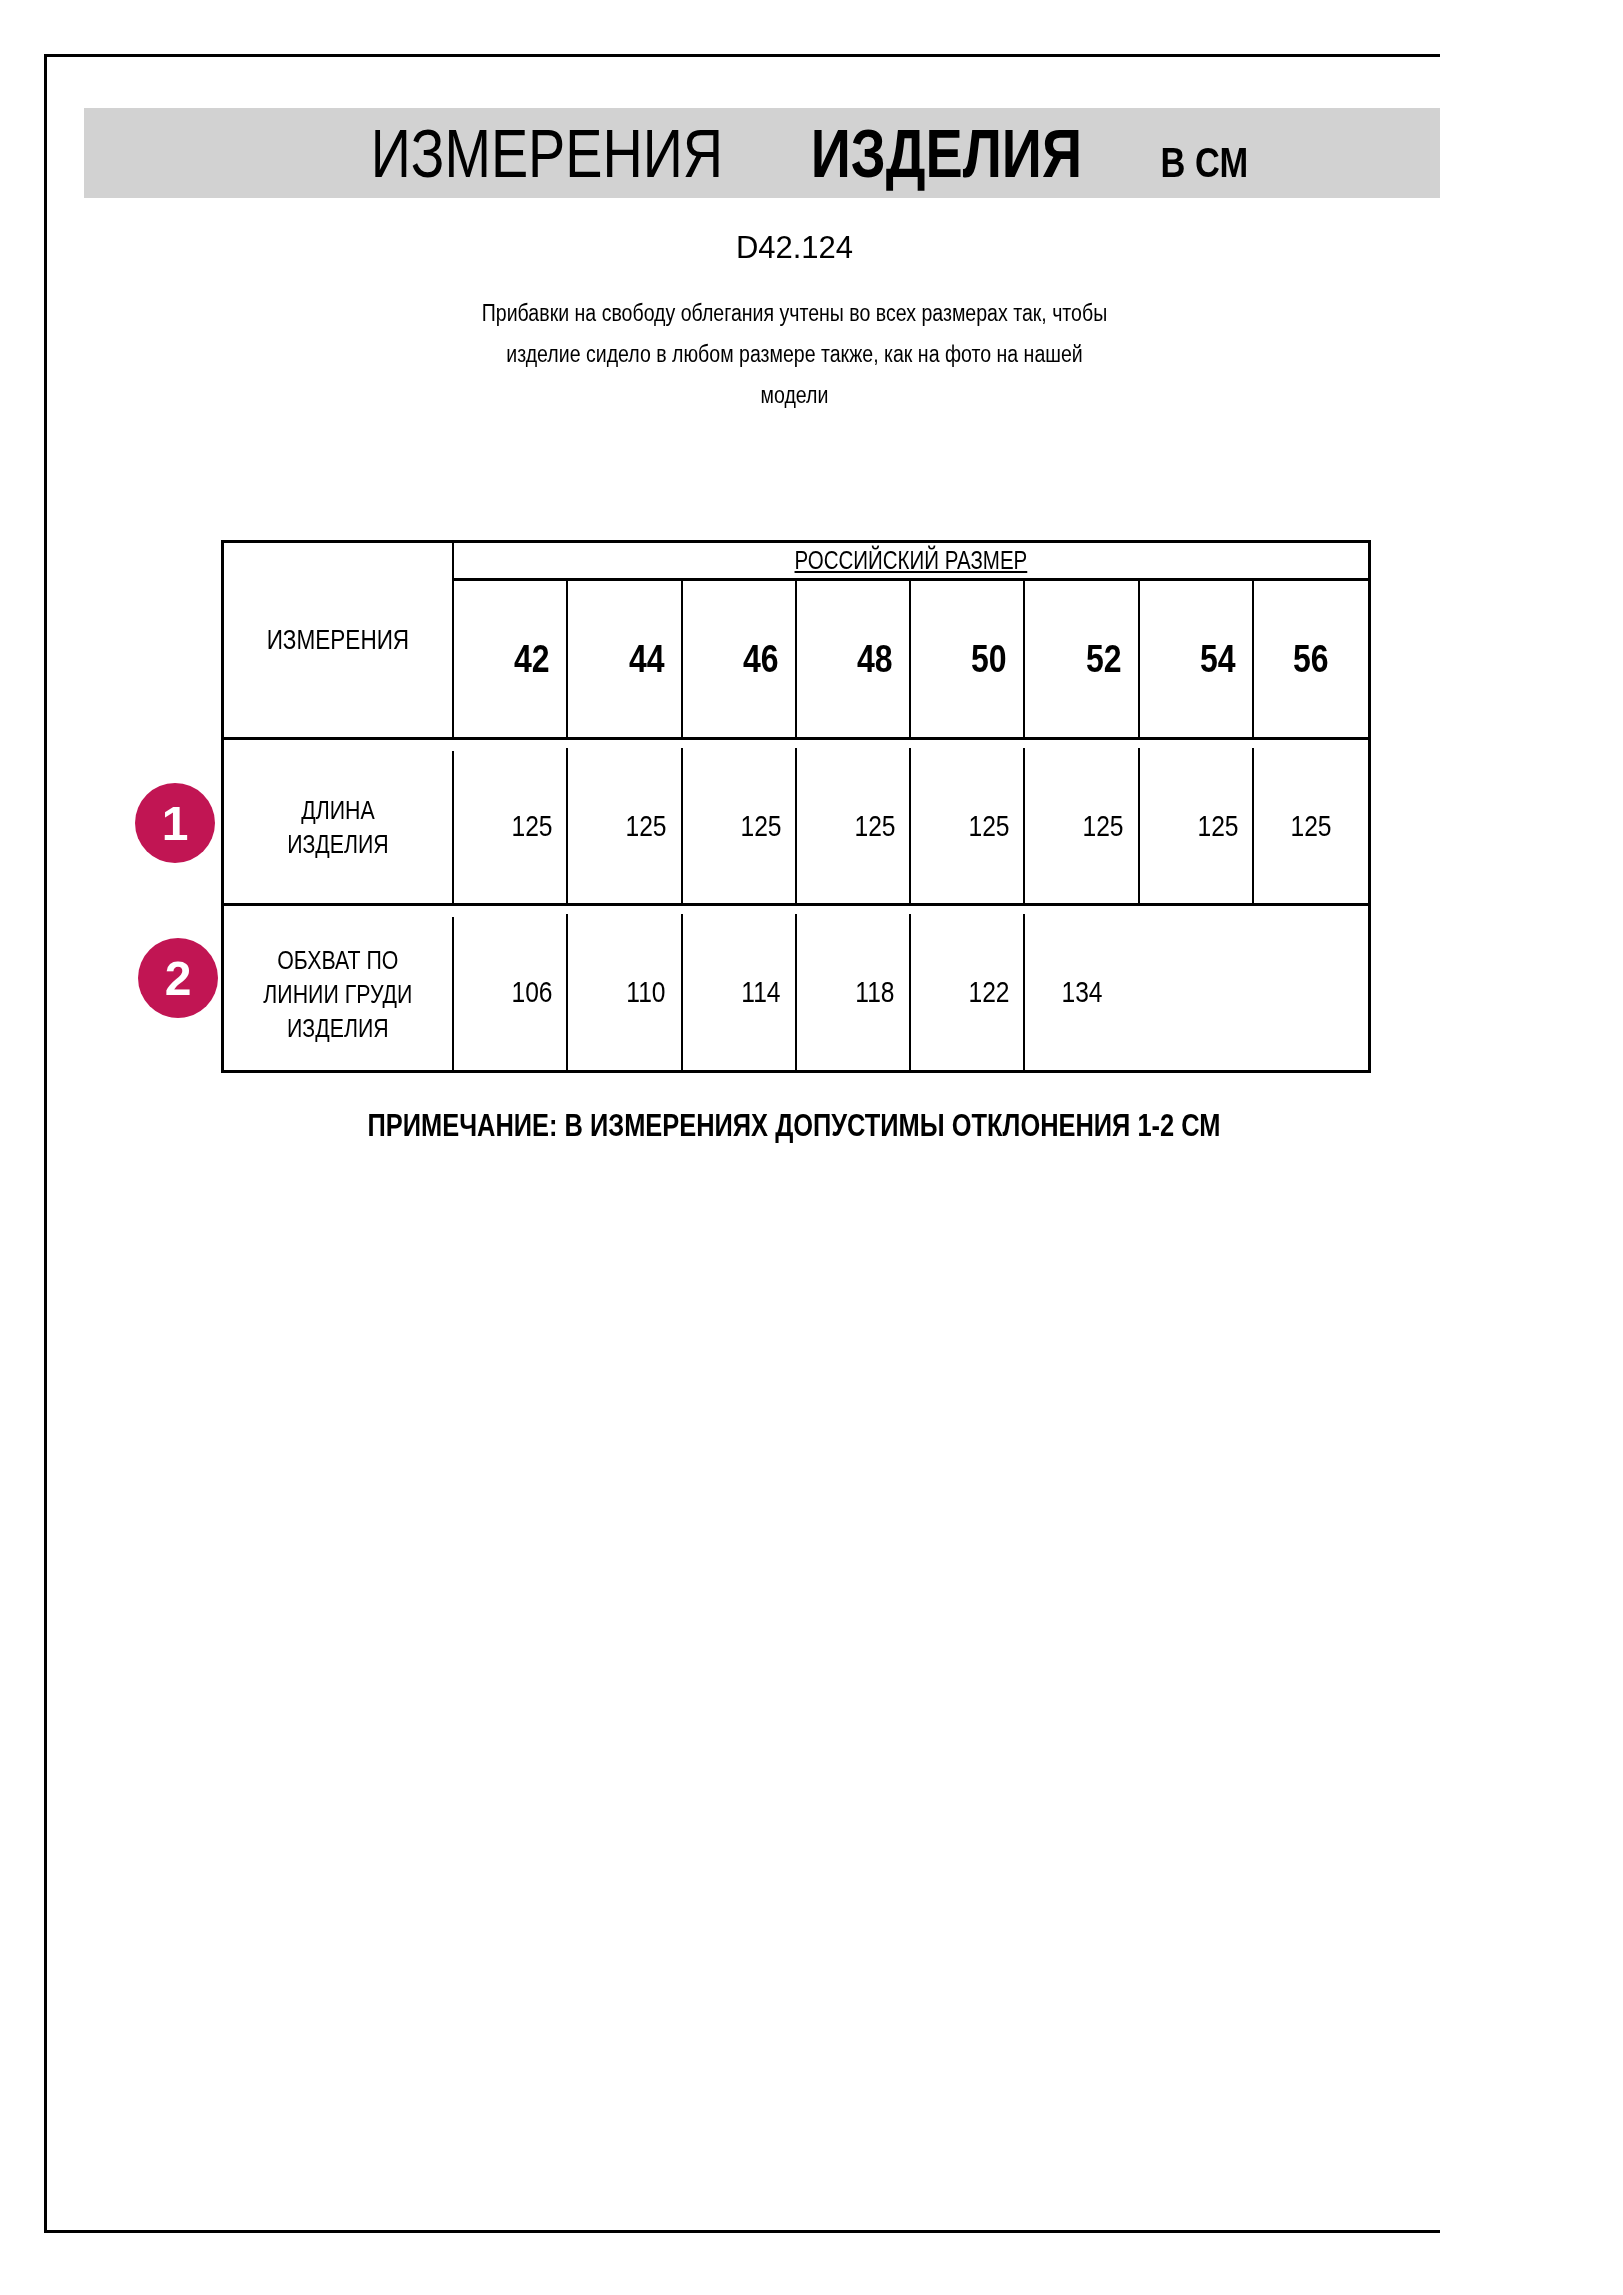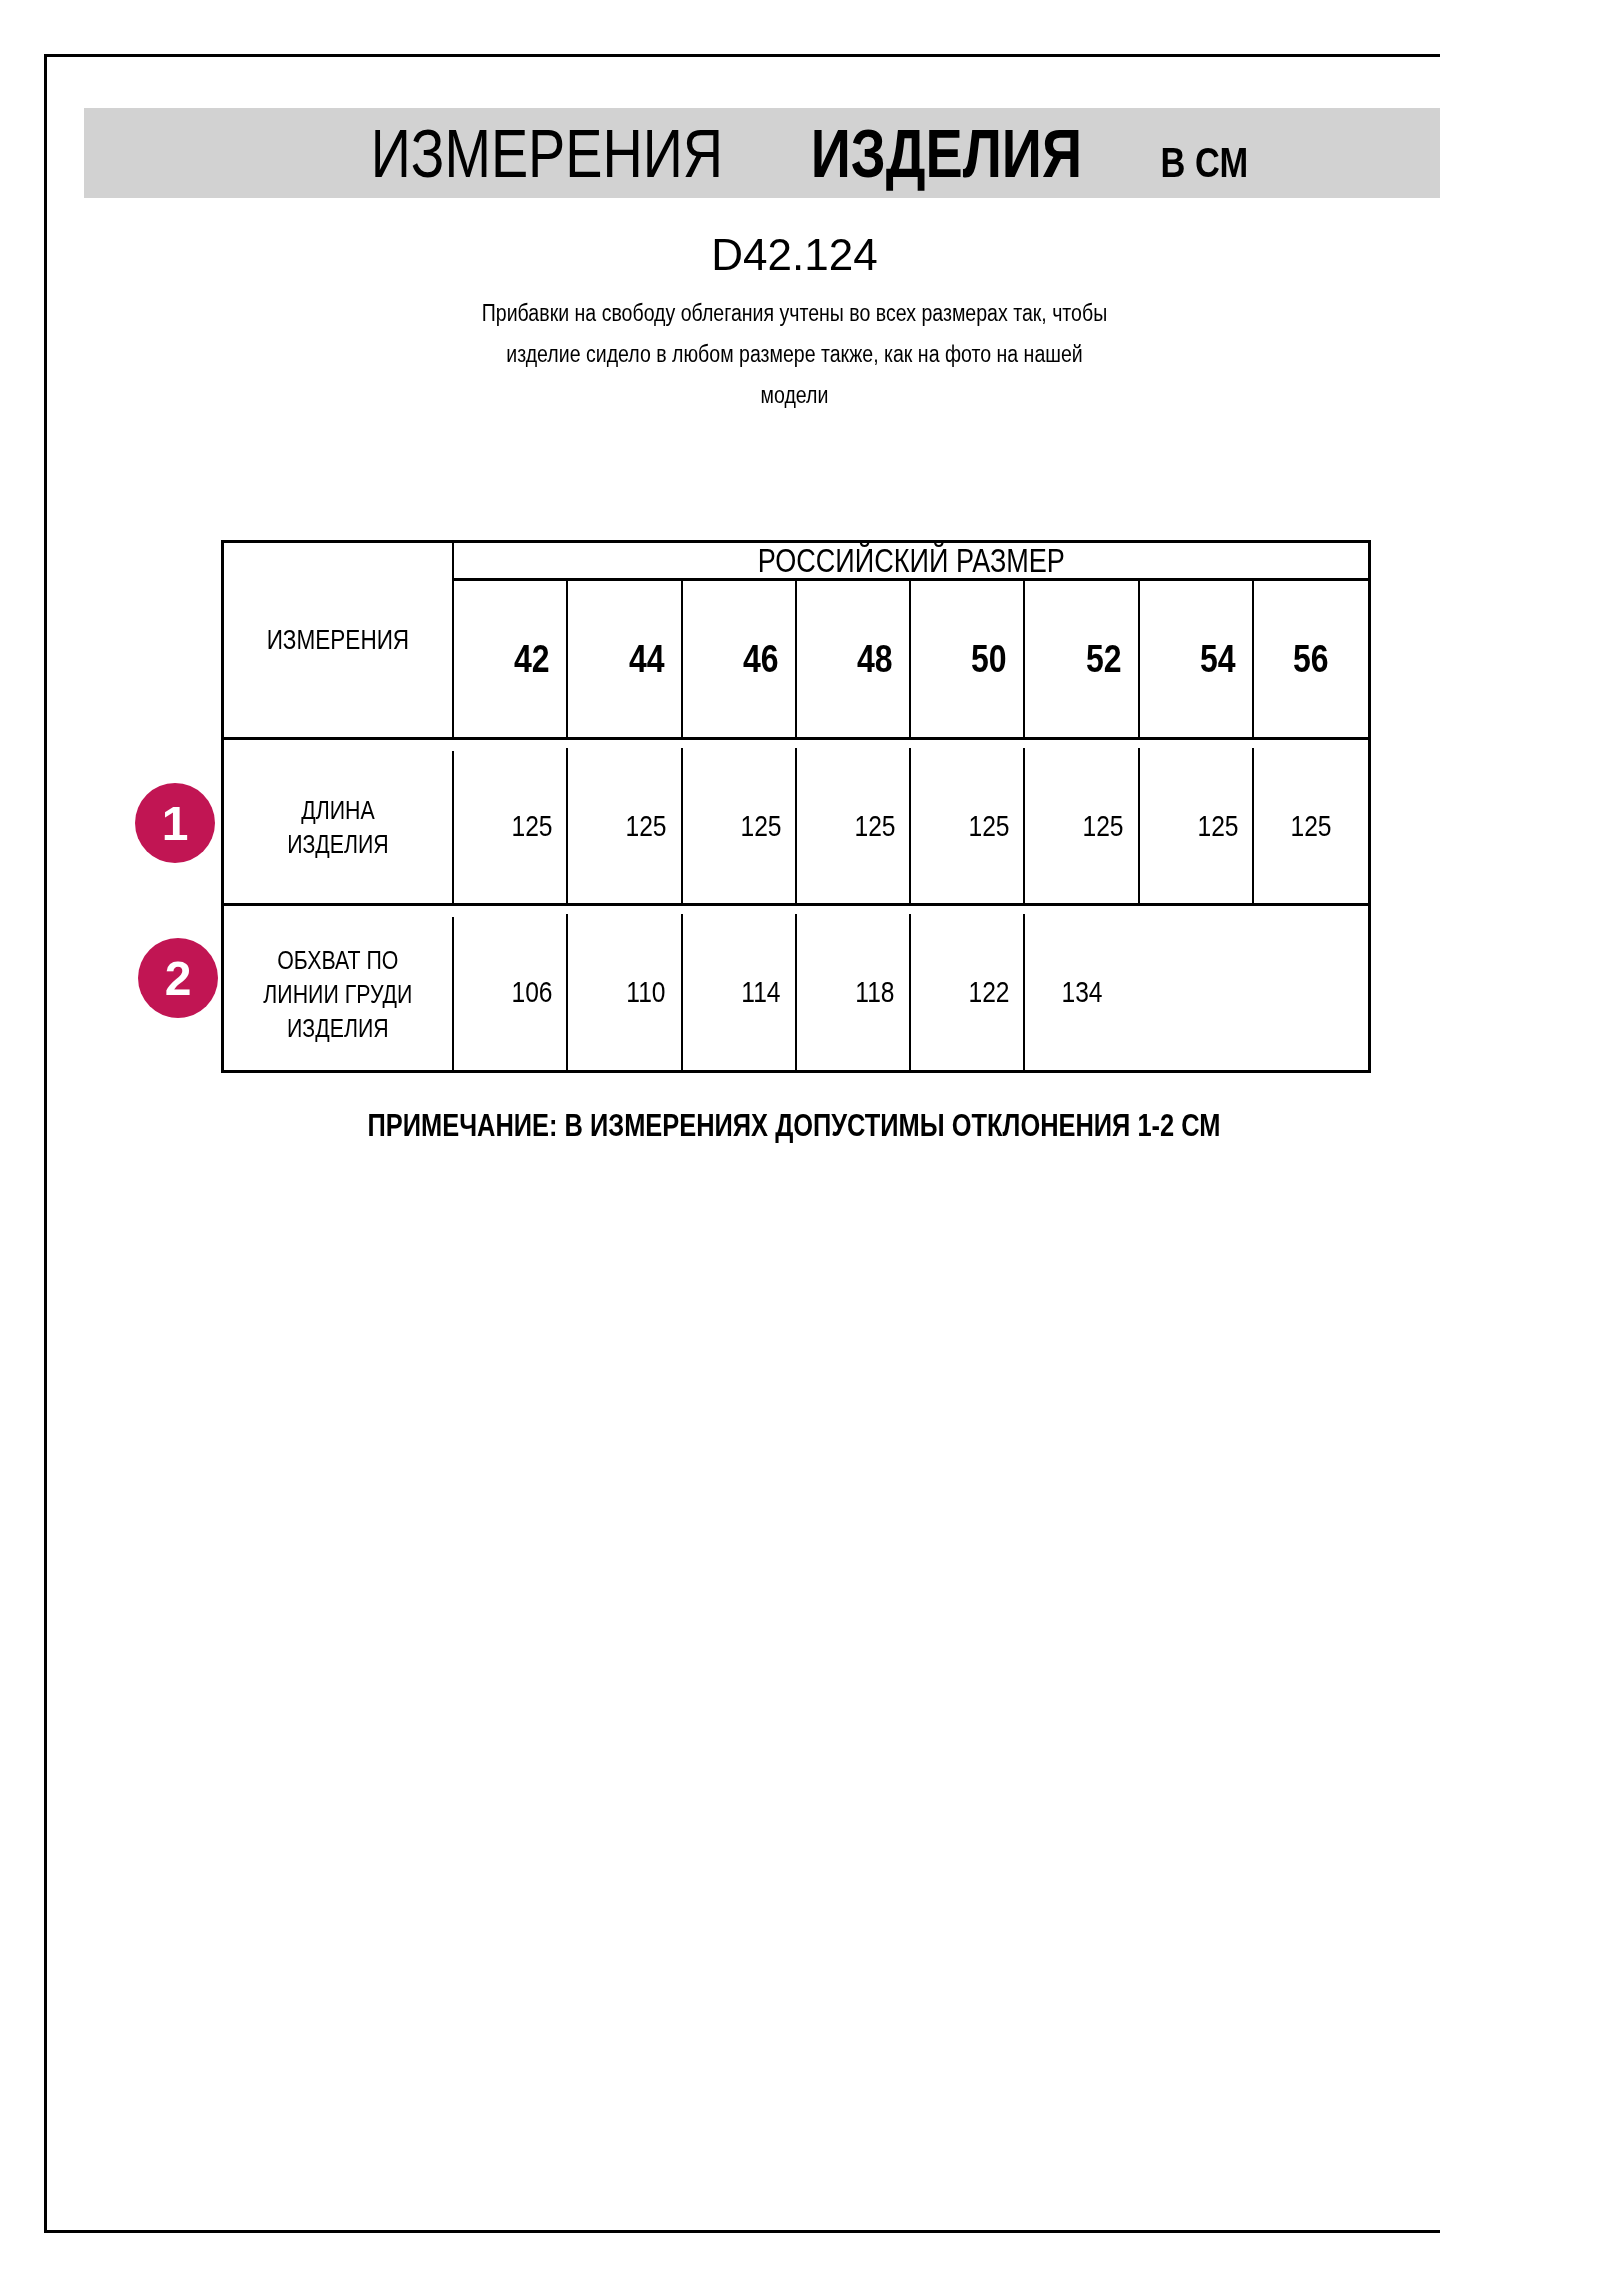--- a/index.html
+++ b/index.html
@@ -27,21 +27,21 @@
     background:#d2d2d2;
     display:flex;align-items:baseline;justify-content:center;
     line-height:90px;
   }
   .title-word1{font-size:68px;font-weight:400;margin-right:19.6px;}
   .title-word2{font-size:68px;font-weight:700;margin-right:39px;}
   .title-unit{font-size:42px;font-weight:700;}
 
   .product-code{
     position:absolute;left:84px;top:230px;width:1421px;
-    text-align:center;font-size:44px;font-weight:400;
+    text-align:center;font-size:31px;font-weight:400;
   }
   .intro{
     position:absolute;left:84px;top:293px;width:1421px;
     text-align:center;font-size:23px;line-height:41px;font-weight:400;
   }
   .intro .line{display:block;white-space:nowrap;}
 
   .size-table{
     position:absolute;left:221px;top:540px;
     width:1150px;height:533px;
@@ -52,21 +52,21 @@
     grid-template-rows:38px 159px 166px 1fr;
   }
   .cell{
     display:flex;align-items:center;justify-content:center;
     box-sizing:border-box;text-align:center;
   }
   .b-right-thin{border-right:2px solid #000;padding-left:44px;}
   .b-right-mid{border-right:2.6px solid #000;}
   .b-bottom{border-bottom:3.3px solid #000;}
   .c-measure{grid-column:1;grid-row:1/3;font-size:27.5px;}
-  .c-sizehdr{grid-column:2/10;grid-row:1;font-size:33px;line-height:27.5px;}
+  .c-sizehdr{grid-column:2/10;grid-row:1;font-size:25px;line-height:27.5px;text-decoration:underline;}
   .c-size{grid-row:2;font-size:39px;font-weight:700;}
   .c-label{grid-column:1;font-size:26px;line-height:34px;margin-top:11px;}
   .c-label .lbl-line{display:block;}
   .c-val{font-size:30px;margin-top:8px;}
 
   .num-badge{
     position:absolute;width:80px;height:80px;border-radius:50%;
     background:#c11553;color:#ffffff;
     display:flex;align-items:center;justify-content:center;
     font-size:48px;font-weight:700;

